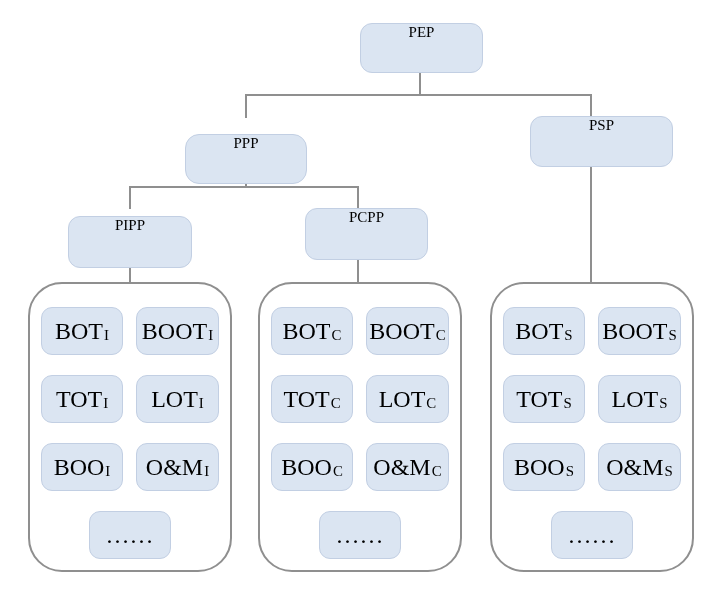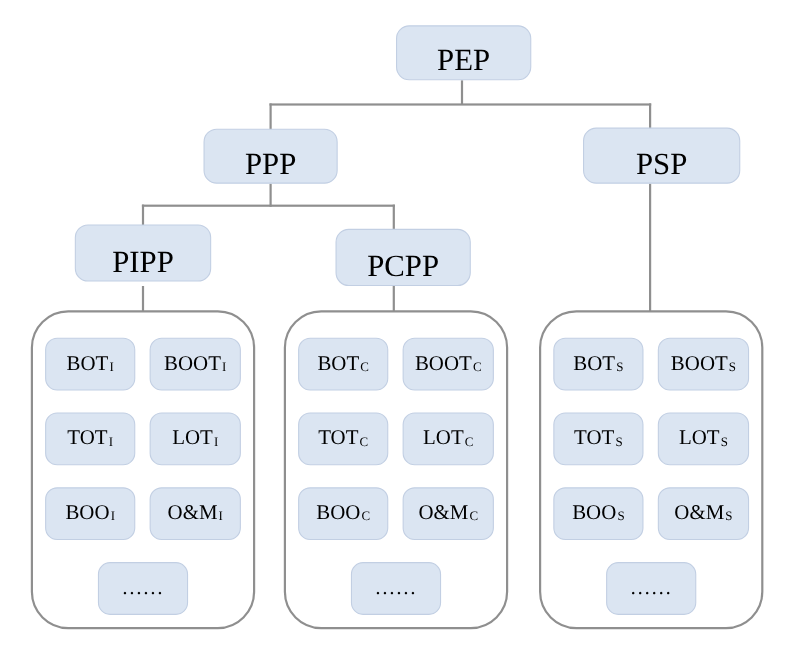--- a/index.html
+++ b/index.html
@@ -15,34 +15,34 @@
     font-family: "Liberation Serif", "DejaVu Serif", serif;
     color: var(--text, #000000);
     overflow: hidden;
   }
   .node {
     position: absolute;
     background: var(--box-fill, #dbe5f2);
     border: 1px solid var(--box-border, #c2cfe3);
     border-radius: 12px;
     display: flex;
-    align-items: flex-end;
+    align-items: flex-start;
     justify-content: center;
-    font-size: 28px;
+    font-size: 15px;
     box-sizing: border-box;
   }
   .item {
     position: absolute;
     background: var(--box-fill, #dbe5f2);
     border: 1px solid var(--box-border, #c2cfe3);
     border-radius: 11px;
     display: flex;
     align-items: center;
     justify-content: center;
-    font-size: 19px;
+    font-size: 24px;
     box-sizing: border-box;
   }
   .subscript {
     font-size: 0.62em;
     vertical-align: baseline;
     position: relative;
     top: 0.28em;
     margin-left: 1px;
   }
   .container-box {
@@ -75,28 +75,28 @@
   <div class="line vline" style="left:129px; top:186px; height:23px;"></div>
   <div class="line vline" style="left:357px; top:186px; height:23px;"></div>
   <div class="line vline" style="left:129px; top:260px; height:23px;"></div>
   <div class="line vline" style="left:357px; top:260px; height:23px;"></div>
   <div class="line vline" style="left:590px; top:167px; height:116px;"></div>
 
   <div class="node" style="left:360px; top:23px; width:123px; height:50px;">
     <span>PEP</span>
   </div>
 
-  <div class="node" style="left:185px; top:117px; width:122px; height:50px;">
+  <div class="node" style="left:185px; top:134px; width:122px; height:50px;border-radius:14px;">
     <span>PPP</span>
   </div>
   <div class="node" style="left:530px; top:116px; width:143px; height:51px;">
     <span>PSP</span>
   </div>
 
-  <div class="node" style="left:68px; top:204px; width:124px; height:52px;">
+  <div class="node" style="left:68px; top:216px; width:124px; height:52px;">
     <span>PIPP</span>
   </div>
   <div class="node" style="left:305px; top:208px; width:123px; height:52px;">
     <span>PCPP</span>
   </div>
 
   <div class="container-box" style="left:28px; top:282px;"></div>
   <div class="item" style="left:41px; top:307px; width:82px; height:48px;">
     <span>BOT</span>
       <span class="subscript">I</span>

